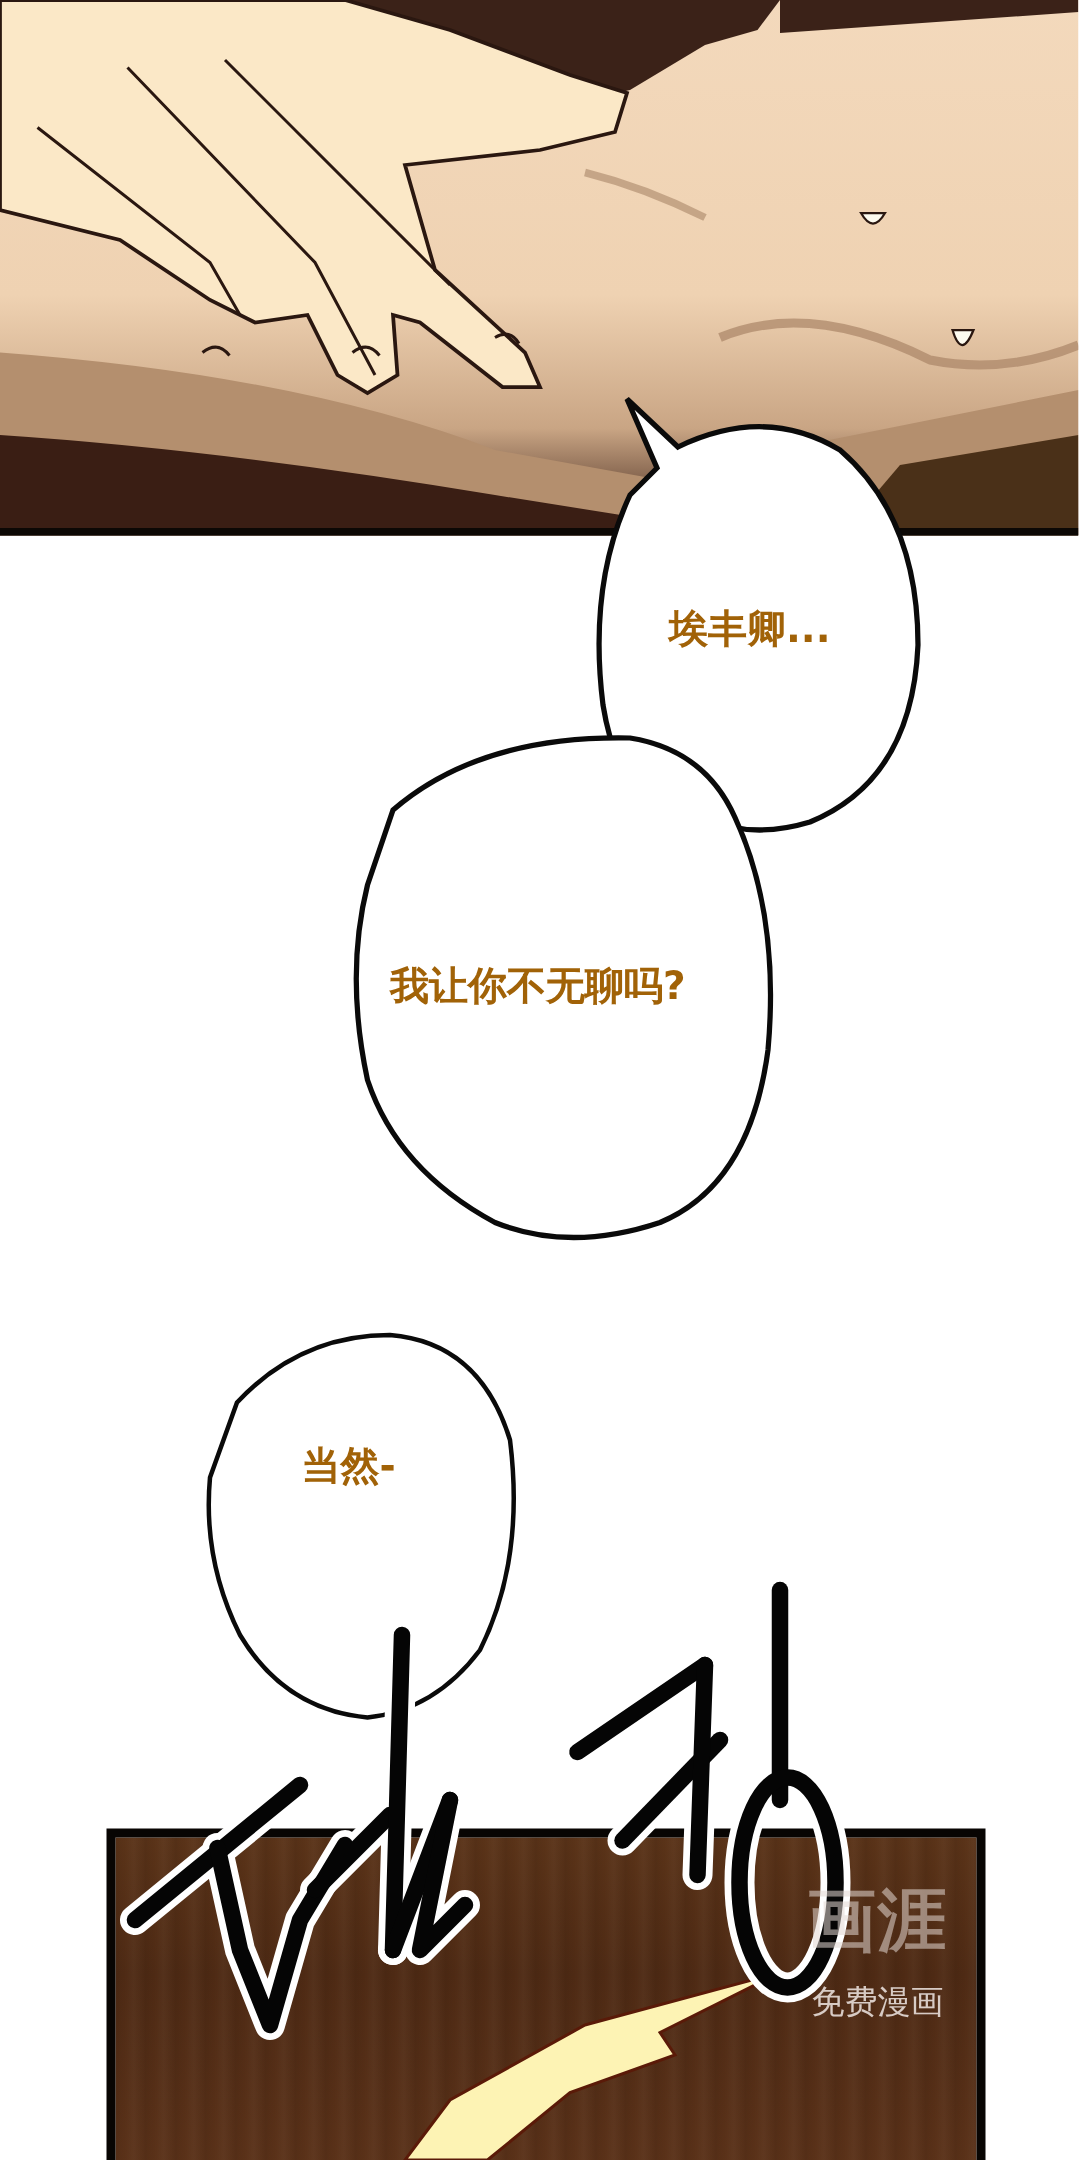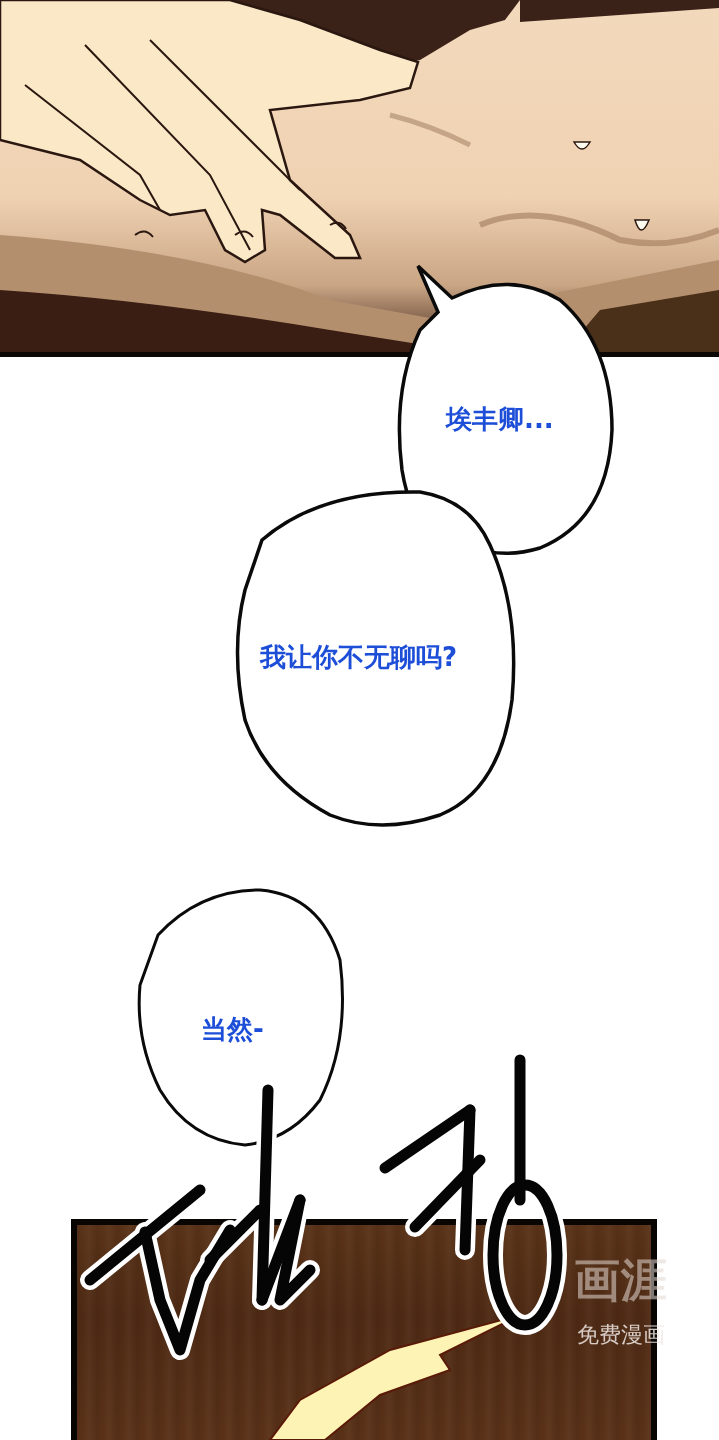--- a/index.html
+++ b/index.html
@@ -12,32 +12,32 @@
     position: absolute; left: 0; top: 0; width: 719px; height: 357px;
     overflow: hidden;
     background: linear-gradient(180deg, #f3d9bc 0%, #efd2b2 55%, #c9a584 80%, #3a1e14 100%);
   }
   .panel-top-border {
     position: absolute; left: 0; top: 352px; width: 719px; height: 6px; background: #0c0805;
   }
   .panel-top svg { position: absolute; left: 0; top: 0; }
   .overlay-svg { position: absolute; left: 0; top: 0; pointer-events: none; }
   .bubble-text {
-    position: absolute; color: #1d4ed8; font-weight: bold; white-space: nowrap;
+    position: absolute; color: #a16207; font-weight: bold; white-space: nowrap;
     font-size: 26px; letter-spacing: 0px;
   }
   .panel-bottom {
     position: absolute; left: 71px; top: 1219px; width: 586px; height: 240px;
     box-sizing: border-box; border: 6px solid #080503;
     background:
       repeating-linear-gradient(90deg, rgba(0,0,0,0.06) 0px, rgba(0,0,0,0.0) 6px, rgba(255,255,255,0.03) 12px, rgba(0,0,0,0.05) 20px),
       linear-gradient(180deg, #5a3318 0%, #4e2a14 40%, #5b3219 100%);
   }
   .watermark {
-    position: absolute; color: rgba(235,225,220,0.72); white-space: nowrap; margin-left: 36px;
+    position: absolute; color: rgba(235,225,220,0.72); white-space: nowrap;
   }
   .wm-big { left: 538px; top: 1250px; font-size: 46px; font-weight: bold; letter-spacing: 1px; color: rgba(225,215,210,0.55); }
   .wm-small { left: 541px; top: 1320px; font-size: 22px; color: rgba(240,232,228,0.85); font-family: Liberation Mono, monospace; }
 </style>
 </head>
 <body>
 
 <div class="panel-top">
   <svg width="719" height="357" viewBox="0 0 719 357">
 
@@ -80,21 +80,21 @@
 
   <path d="M262,540 Q320,490 420,492 Q470,500 490,545 Q520,610 512,700 Q500,790 440,815 Q380,835 330,815 Q265,780 245,720 Q230,650 245,590 Z" fill="#ffffff" stroke="#0a0a0a" stroke-width="3.5"></path>
 
   <path d="M420,495 Q455,500 470,545 L448,540 L440,548 Q432,520 420,495 Z" fill="#ffffff"></path>
 
   <path d="M158,935 Q200,890 260,890 Q320,895 340,960 Q350,1040 320,1100 Q290,1140 245,1145 Q190,1140 160,1090 Q135,1040 140,985 Z" fill="#ffffff" stroke="#0a0a0a" stroke-width="3"></path>
 </svg>
 
 <div class="bubble-text" style="left:446px; top:402px;">埃丰卿...</div>
 <div class="bubble-text" style="left:260px; top:640px;">我让你不无聊吗?</div>
-<div class="bubble-text" style="left:201px; top:1012px;">当然-</div>
+<div class="bubble-text" style="left:201px; top:960px;">当然-</div>
 
 <svg class="overlay-svg" width="719" height="1440" viewBox="0 0 719 1440">
   <g stroke-linecap="round" stroke-linejoin="round" fill="none">
     <g stroke="#ffffff" stroke-width="20">
       <path d="M90,1280 L200,1190"></path>
       <path d="M145,1232 L160,1300 L180,1350 L200,1280 L230,1230"></path>
       <path d="M210,1260 L260,1210"></path>
       <path d="M268,1090 L262,1300"></path>
       <path d="M262,1300 L300,1200"></path>
       <path d="M300,1200 L280,1300 L310,1270"></path>

